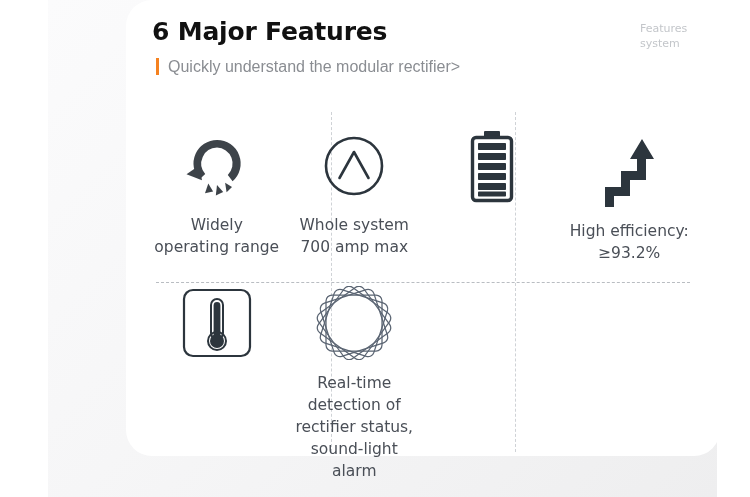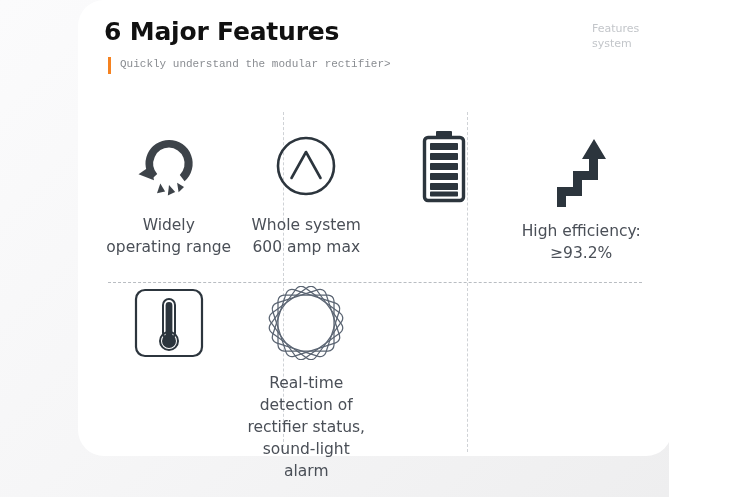--- a/index.html
+++ b/index.html
@@ -12,20 +12,21 @@
     overflow: hidden;
     font-family: "Liberation Sans", sans-serif;
     background: #ffffff;
   }
 
   #page {
     position: relative;
     width: 669px;
     height: 497px;
     background: linear-gradient(135deg, #fbfbfc 0%, #f6f6f7 45%, #eeeeef 100%);
+    margin-left: 48px;
   }
 
   
   #card {
     position: absolute;
     left: 78px;
     top: 0px;
     width: 594px;
     height: 456px;
     background: #ffffff;
@@ -59,24 +60,24 @@
     padding-left: 4px;
   }
   .accent-bar {
     width: 3px;
     height: 17px;
     background: #f58220;
     margin-right: 9px;
     flex: 0 0 auto;
   }
   .subtitle {
-    font-size: 11px;
+    font-size: 16px;
     color: #8a8d92;
     line-height: 1.2;
-    font-family: Liberation Mono, monospace;
+    font-family: Liberation Sans, sans-serif;
   }
 
   .corner-label {
     position: absolute;
     right: 18px;
     top: 22px;
     width: 62px;
     font-size: 11px;
     color: #c3c6ca;
     line-height: 1.35;
@@ -183,21 +184,21 @@
         <div class="cell-label">Widely operating range</div>
       </div>
 
       <div class="cell row1">
         <div class="icon-wrap">
           <svg width="66" height="66" viewBox="0 0 66 66" aria-hidden="true">
             <circle cx="33" cy="33" r="28" fill="none" stroke="#2c353d" stroke-width="2.6"></circle>
             <path d="M18.5 45 L33 19 L47.5 45" fill="none" stroke="#2c353d" stroke-width="2.6" stroke-linecap="round" stroke-linejoin="round"></path>
           </svg>
         </div>
-        <div class="cell-label">Whole system 600 amp max</div>
+        <div class="cell-label">Whole system 700 amp max</div>
       </div>
 
       <div class="cell row1">
         <div class="icon-wrap">
           <svg width="54" height="74" viewBox="0 0 54 74" aria-hidden="true">
             <rect x="19" y="2" width="16" height="7" rx="1" fill="#2c353d"></rect>
             <rect x="7.5" y="8.5" width="39" height="63" rx="3.5" fill="none" stroke="#2c353d" stroke-width="3.4"></rect>
             <g fill="#2c353d">
               <rect x="13" y="14" width="28" height="7" rx="0.8"></rect>
               <rect x="13" y="24" width="28" height="7" rx="0.8"></rect>

